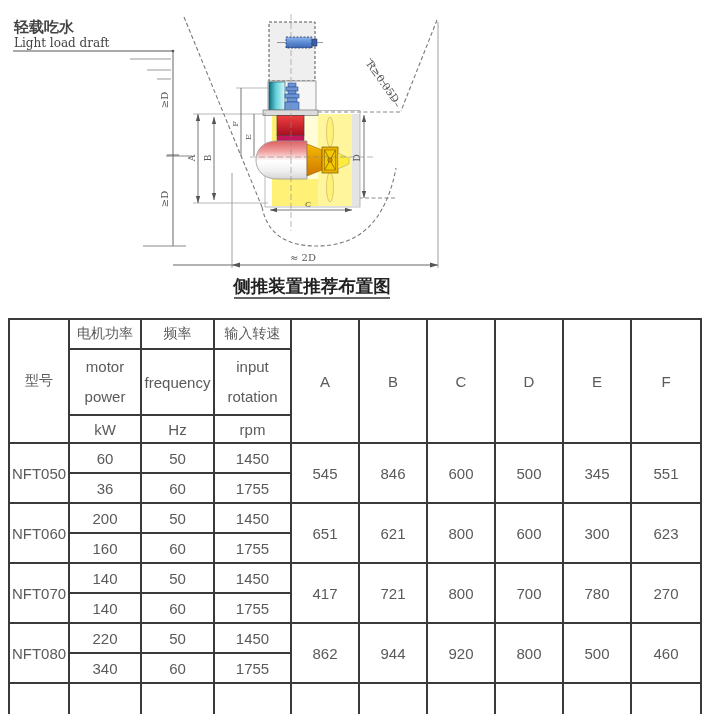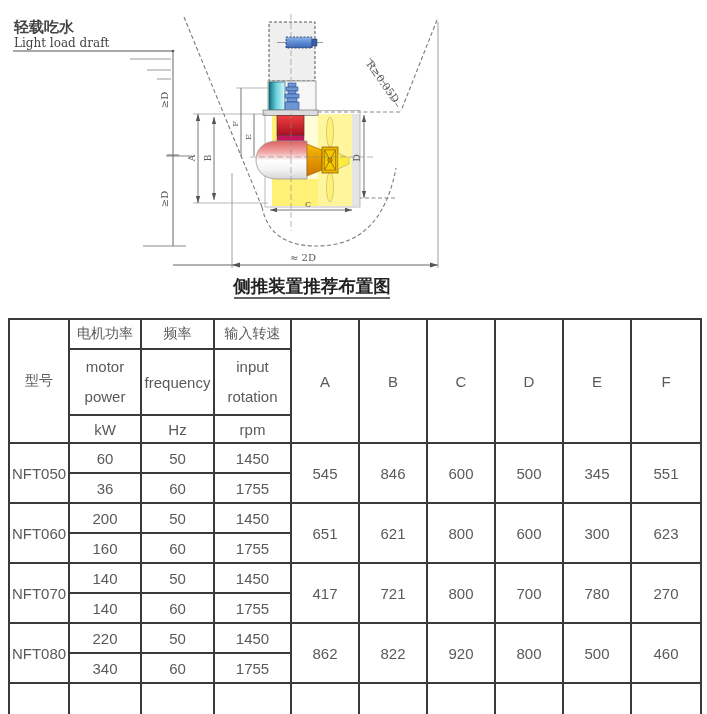--- a/index.html
+++ b/index.html
@@ -293,21 +293,21 @@
         <td>140</td>
         <td>60</td>
         <td>1755</td>
       </tr>
       <tr>
         <td rowspan="2">NFT080</td>
         <td>220</td>
         <td>50</td>
         <td>1450</td>
         <td rowspan="2">862</td>
-        <td rowspan="2">822</td>
+        <td rowspan="2">944</td>
         <td rowspan="2">920</td>
         <td rowspan="2">800</td>
         <td rowspan="2">500</td>
         <td rowspan="2">460</td>
       </tr>
       <tr>
         <td>340</td>
         <td>60</td>
         <td>1755</td>
       </tr>

